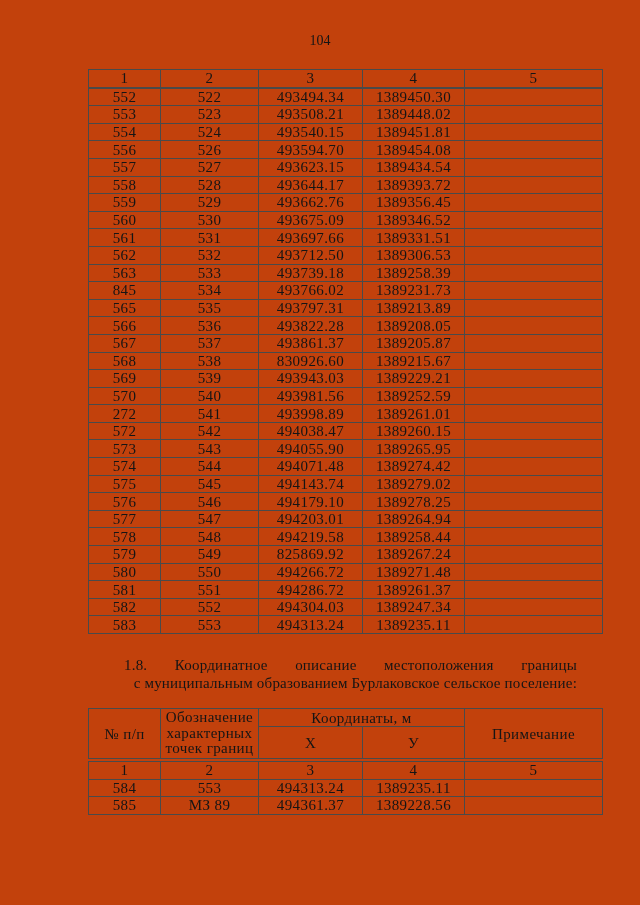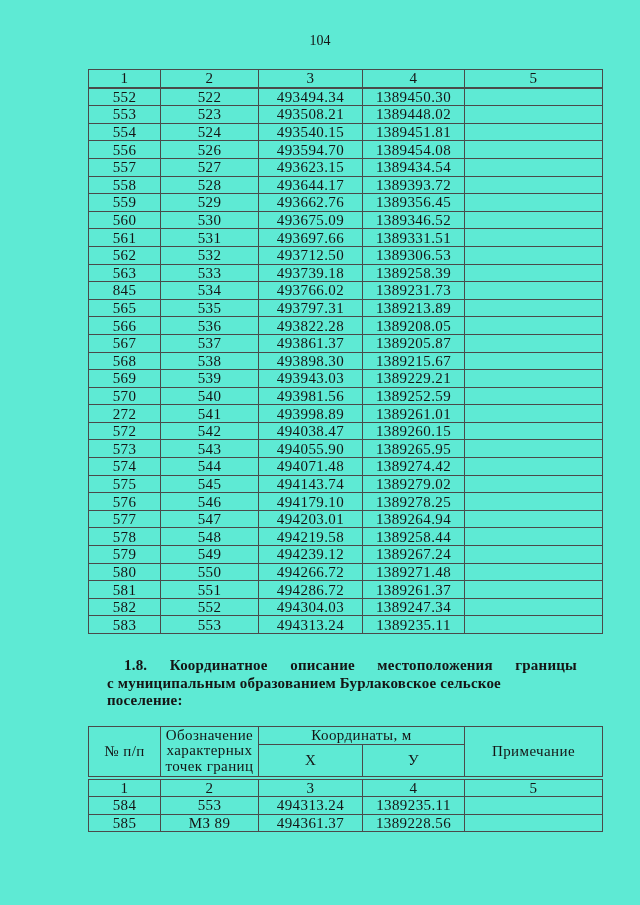--- a/index.html
+++ b/index.html
@@ -4,21 +4,21 @@
 <style>
   html, body {
     margin: 0;
     padding: 0;
     background: #ffffff;
   }
   .page {
     position: relative;
     width: 640px;
     height: 905px;
-    background: #5eead4;
+    background: #c2410c;
     font-family: "Liberation Serif", "DejaVu Serif", serif;
     color: #151515;
     overflow: hidden;
   }
   .pagenum {
     padding-top: 33px;
     text-align: center;
     font-size: 14px;
     line-height: 15px;
   }
@@ -47,31 +47,30 @@
   table.t1 { margin-top: 21px; }
   table.t1 td { height: 16.6px; line-height: 16px; }
   table.t1 tr.num-row td { border-bottom: 2px solid #4a4a4a; }
 
   .section-text {
     margin: 23px 0 0 107px;
     width: 470px;
     font-size: 15px;
     line-height: 17.5px;
     letter-spacing: 0.2px;
-    font-weight: bold;
   }
   .section-text .l1 {
     display: block;
     text-align: justify;
     text-align-last: justify;
     text-indent: 17px;
   }
   .section-text .l2 {
     display: block;
-    text-align: left;
+    text-align: right;
   }
 
   table.t2 { margin-top: 16px; }
   table.t2 td { height: 16.6px; line-height: 16px; }
   table.t2 tr.hdr-row1 td { height: 17px; }
   table.t2 tr.hdr-row2 td { height: 31px; }
   table.t2 td.wrap {
     white-space: normal;
     line-height: 15.5px;
     margin-top: 16px;
@@ -202,21 +201,21 @@
         <tr>
           <td>567</td>
           <td>537</td>
           <td>493861.37</td>
           <td>1389205.87</td>
           <td></td>
         </tr>
         <tr>
           <td>568</td>
           <td>538</td>
-          <td>493898.30</td>
+          <td>830926.60</td>
           <td>1389215.67</td>
           <td></td>
         </tr>
         <tr>
           <td>569</td>
           <td>539</td>
           <td>493943.03</td>
           <td>1389229.21</td>
           <td></td>
         </tr>
@@ -279,21 +278,21 @@
         <tr>
           <td>578</td>
           <td>548</td>
           <td>494219.58</td>
           <td>1389258.44</td>
           <td></td>
         </tr>
         <tr>
           <td>579</td>
           <td>549</td>
-          <td>494239.12</td>
+          <td>825869.92</td>
           <td>1389267.24</td>
           <td></td>
         </tr>
         <tr>
           <td>580</td>
           <td>550</td>
           <td>494266.72</td>
           <td>1389271.48</td>
           <td></td>
         </tr>

